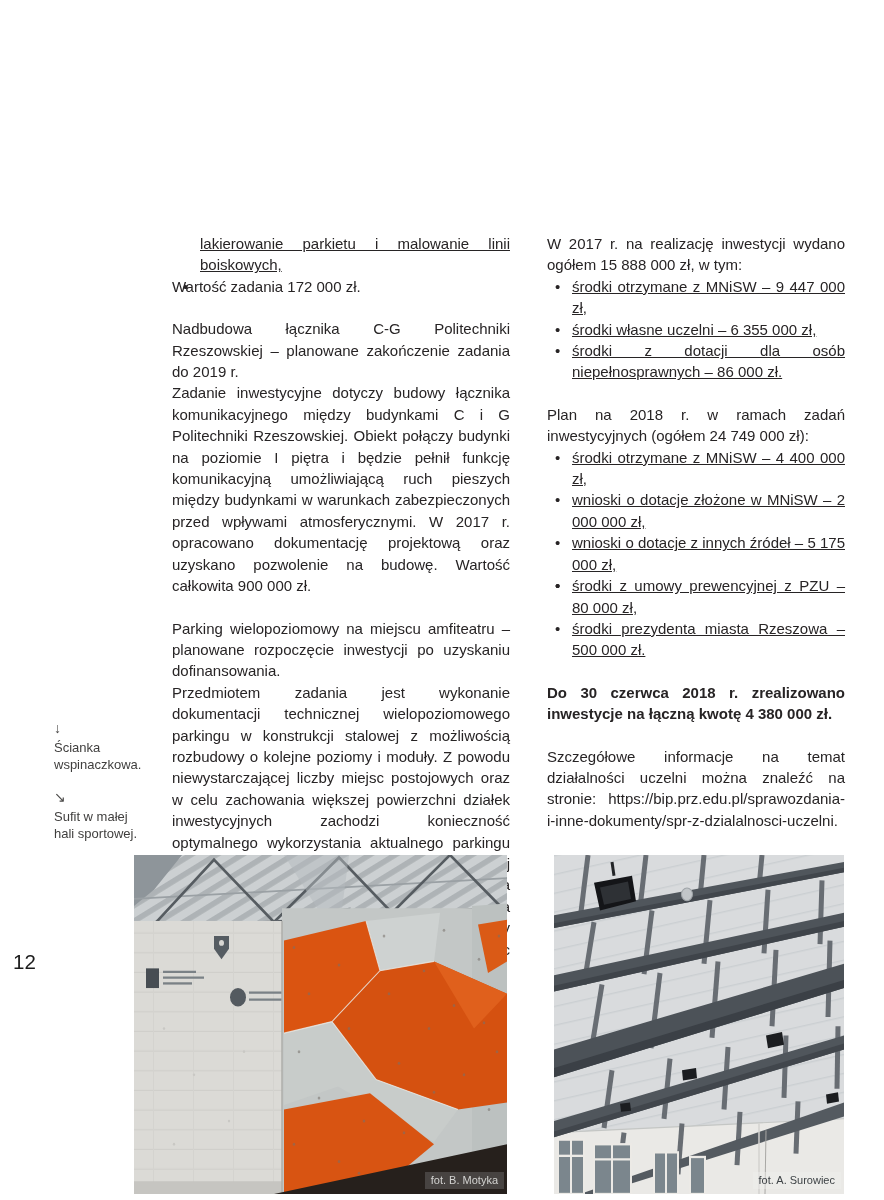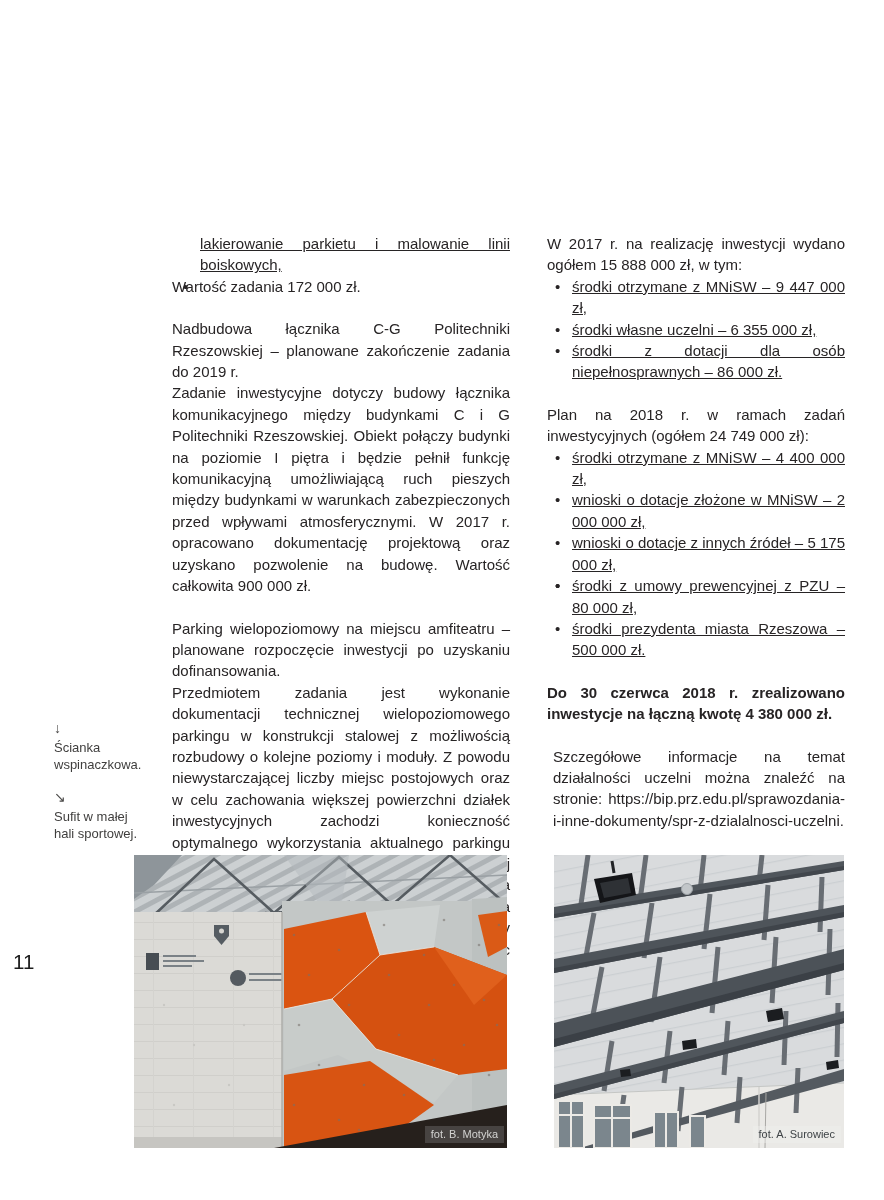--- a/index.html
+++ b/index.html
@@ -14,36 +14,36 @@
   .col-right { left:547px; width:298px; }
   .col p { text-align:justify; }
   .col h3 { font-size:15px; font-weight:normal; text-align:justify; margin-top:21px; }
   .col h3.first { margin-top:0; }
   ul.bullets { list-style:none; text-align:justify;text-decoration:underline; }
   .col-left  ul.bullets { padding-left:11px; }
   .col-right ul.bullets { padding-left:8px; }
   ul.bullets li { position:relative; padding-left:17px; text-align:justify; }
   ul.bullets .marker { position:absolute; left:0; top:0; }
   .mt { margin-top:21px; }
-  .info { overflow-wrap:break-word;margin-left:6px; }
+  .info { overflow-wrap:break-word; }
   .signature {
     margin-top:34px; margin-left:96px; display:inline-block;
     font-family:"DejaVu Sans", sans-serif; font-style:italic; font-weight:600;
     font-size:20px; letter-spacing:1px; color:#27418f;
     transform:rotate(-4deg) skewX(-8deg); transform-origin:left center;
   }
   
   .margin-notes { position:absolute; left:54px; top:720px; width:100px;
     font-size:13px; line-height:17px; color:#3f3e3d; }
   .margin-note .arrow { font-size:14px; color:#4a4948; margin-bottom:2px; }
   .margin-note .note-text { white-space:pre-line; }
   .margin-note + .margin-note { margin-top:16px; }
   .page-number { position:absolute; left:13px; top:950px; font-size:20.5px; color:#1c1c1c; }
   
-  .photo { position:absolute; top:855px; height:293px; overflow:hidden; }
+  .photo { position:absolute; top:855px; height:339px; overflow:hidden; }
   .photo svg { display:block; width:100%; height:100%; }
   .photo-left  { left:134px; width:373px; }
   .photo-right { left:554px; width:290px; }
   .credit { position:absolute; right:3px; bottom:5px; font-size:11px;
     line-height:13px; padding:2px 6px; }
   .credit-dark  { color:#d3d3d1; background:rgba(125,125,125,0.38); }
   .credit-light { color:#3e4346; background:rgba(240,240,238,0.45); }
 </style>
 </head>
 <body>
@@ -56,21 +56,21 @@
       <div class="note-text">Ścianka
 wspinaczkowa.</div>
     </div>
     <div class="margin-note">
       <div class="arrow">↘</div>
       <div class="note-text">Sufit w małej
 hali sportowej.</div>
     </div>
   </div>
 
-  <div class="page-number">11</div>
+  <div class="page-number">12</div>
 
   <div class="col col-left">
     <ul class="bullets">
       <li>
         <span class="marker"></span>
         <span>lakierowanie parkietu i malowanie linii boiskowych,</span>
       </li>
       <li>
         <span class="marker">•</span>
       </li>

